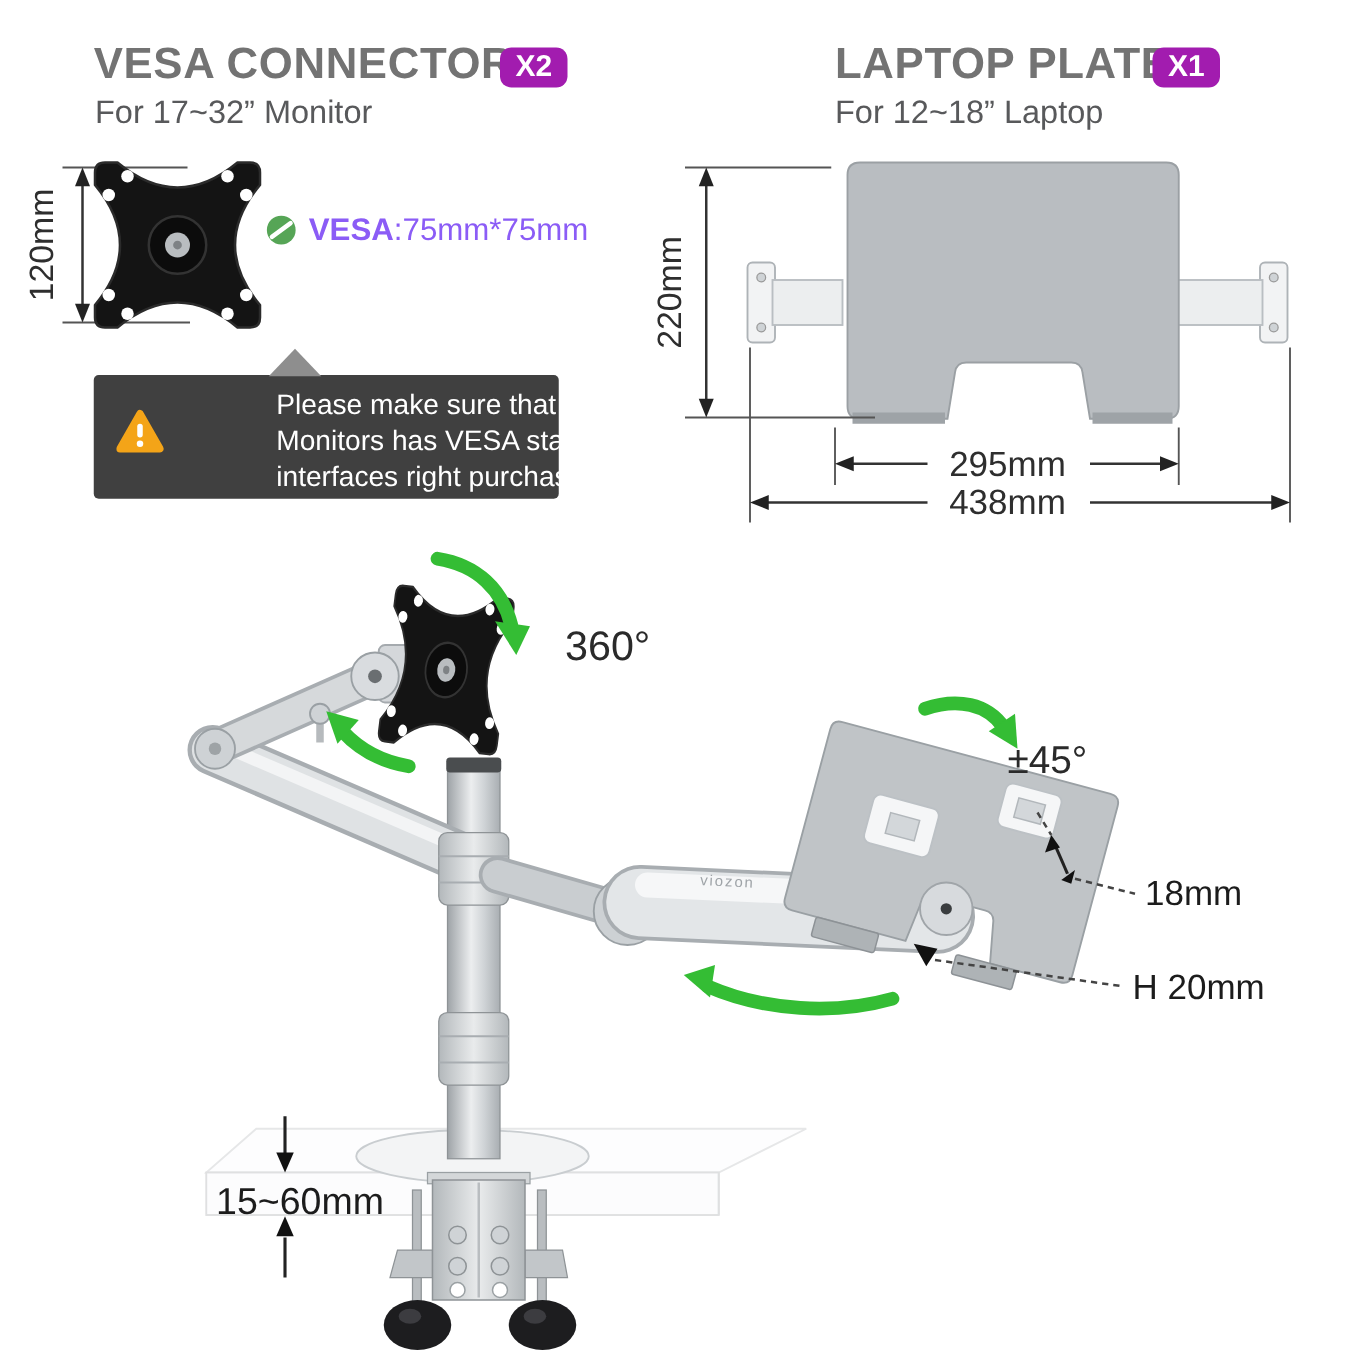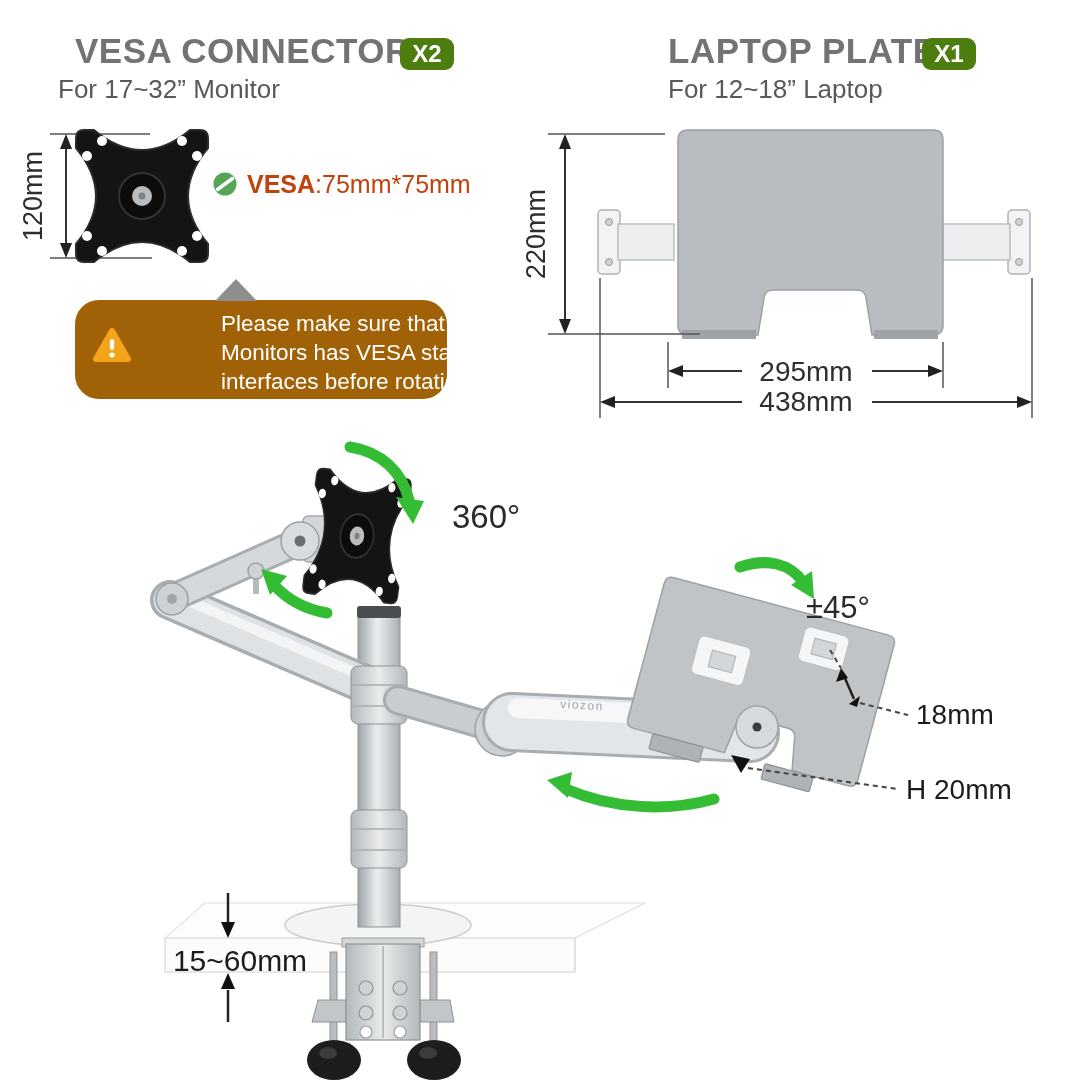--- a/index.html
+++ b/index.html
@@ -3,27 +3,27 @@
 <meta charset="utf-8">
 <style>
   html,body{margin:0;padding:0;background:#fff;}
   .canvas{position:relative;width:1080px;height:1080px;background:#ffffff;overflow:hidden;
           font-family:"Liberation Sans",sans-serif;}
   .art{position:absolute;left:0;top:0;width:1080px;height:1080px;}
   svg text{font-family:"Liberation Sans","DejaVu Sans",sans-serif;}
 
   .sec-title{position:absolute;font-weight:bold;font-size:35px;letter-spacing:.5px;color:#737373;white-space:nowrap;}
   .sec-sub{position:absolute;font-size:26px;color:#58595b;white-space:nowrap;}
-  .badge{position:absolute;background:#4d7c0f;color:#fff;font-weight:bold;font-size:24px;
+  .badge{position:absolute;background:#a21caf;color:#fff;font-weight:bold;font-size:24px;
          border-radius:9px;display:flex;align-items:center;justify-content:center;
          width:54px;height:32px;}
   .spec-row{position:absolute;display:flex;align-items:center;height:28px;white-space:nowrap;}
-  .spec-row .txt{font-size:25px;color:#c2410c;margin-left:9px;}
+  .spec-row .txt{font-size:25px;color:#8b5cf6;margin-left:9px;}
   .spec-row .txt b{font-weight:bold;}
-  .bubble{position:absolute;background:#a16207;border-radius:24px;color:#fff;}
+  .bubble{position:absolute;background:#404040;border-radius:4px;color:#fff;}
   .bubble-left{left:75px;top:300px;width:372px;height:99px;}
   .bubble-left::before{content:"";position:absolute;left:140px;top:-21px;width:0;height:0;
       border-left:21px solid transparent;border-right:21px solid transparent;border-bottom:22px solid #8e8e8e;}
   .bubble-left .lines{position:absolute;left:146px;top:9px;font-size:22.5px;line-height:29px;white-space:nowrap;}
   .bubble-right{left:688px;top:504px;width:350px;height:55px;}
   .bubble-right::after{content:"";position:absolute;left:72px;bottom:-19px;width:0;height:0;
       border-left:19px solid transparent;border-right:19px solid transparent;border-top:20px solid #8e8e8e;}
   .bubble-right .single{position:absolute;left:62px;top:14px;font-size:21.5px;white-space:nowrap;}
   .warn-ico{position:absolute;}
   .bubble-left .warn-ico{left:18px;top:27px;}
@@ -217,21 +217,21 @@
       <text x="916" y="724" font-size="28" fill="#1c1c1c">18mm</text>
 
       <polygon points="731,755 750,759 741,773" fill="#111"></polygon>
       <line x1="748" y1="768" x2="898" y2="789" stroke="#444" stroke-width="2" stroke-dasharray="5,4"></line>
       <text x="906" y="799" font-size="28" fill="#1c1c1c">H 20mm</text>
     </g>
   </svg>
 
   <div class="sec-title" style="left:75px;top:31px;">VESA CONNECTOR</div>
   <div class="badge" style="left:400px;top:38px;">X2</div>
-  <div class="sec-sub" style="left:58px;top:74px;">For 17~32” Monitor</div>
+  <div class="sec-sub" style="left:76px;top:74px;">For 17~32” Monitor</div>
 
   <div class="sec-title" style="left:668px;top:31px;">LAPTOP PLATE</div>
   <div class="badge" style="left:922px;top:38px;">X1</div>
   <div class="sec-sub" style="left:668px;top:74px;">For 12~18” Laptop</div>
 
   <div class="spec-row" style="left:212px;top:170px;">
     <svg width="26" height="26">
       <circle cx="13" cy="13" r="11.5" fill="#56a556"></circle>
       <line x1="5.5" y1="18.5" x2="20.5" y2="7.5" stroke="#fff" stroke-width="3.5" stroke-linecap="round"></line>
     </svg>
@@ -240,18 +240,18 @@
 
   <div class="bubble bubble-left">
     <svg class="warn-ico" width="38" height="36">
       <path d="M 19,4 L 35,32 L 3,32 Z" fill="#f4a418" stroke="#f4a418" stroke-width="6" stroke-linejoin="round"></path>
       <rect x="16.8" y="12" width="4.4" height="11" rx="2.2" fill="#fff"></rect>
       <circle cx="19" cy="28" r="2.6" fill="#fff"></circle>
     </svg>
     <div class="lines">
       <div>Please make sure that your</div>
       <div>Monitors has VESA standard</div>
-      <div>interfaces before rotation .</div>
+      <div>interfaces right purchase .</div>
     </div>
   </div>
 
 
 </div>
 
 </body></html>

